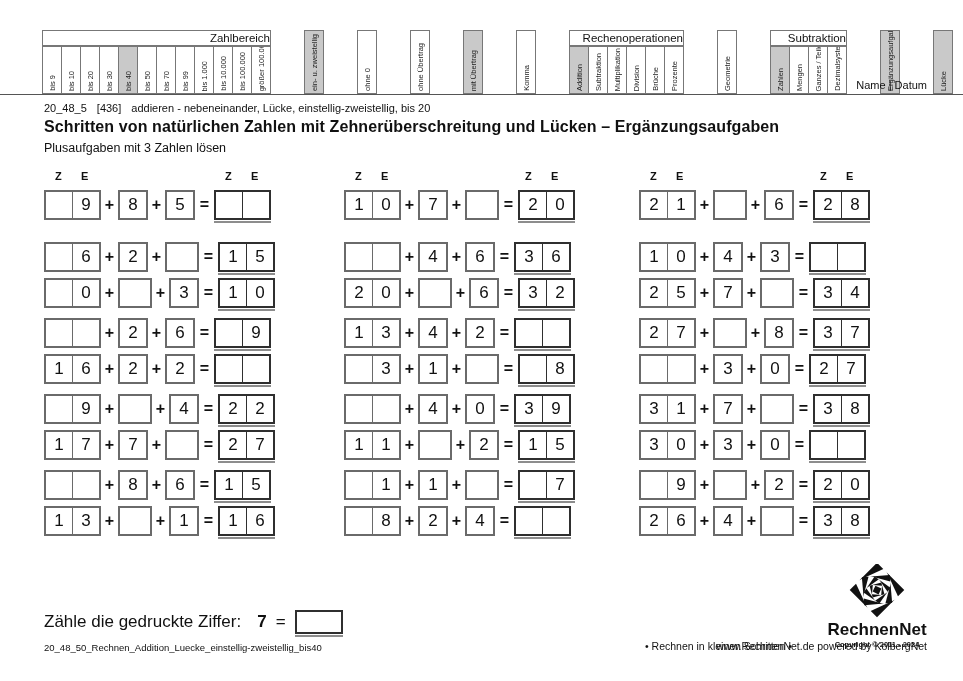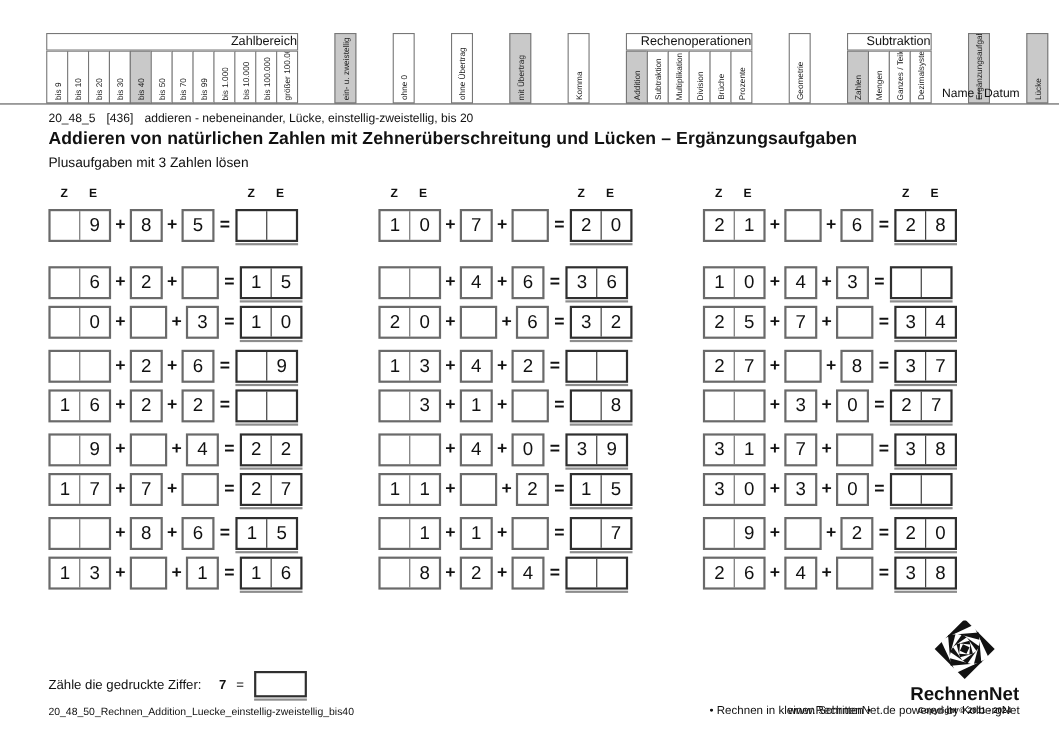--- a/index.html
+++ b/index.html
@@ -43,21 +43,21 @@
   .box1{box-sizing:content-box;width:26px;height:26px;border:2px solid #6a6a6a;background:#fff;
         display:flex;align-items:center;justify-content:center;font-size:17px;}
   .box1.blank{width:30px;}
   .op{margin:0 3px;font-size:16px;font-weight:600;width:11px;text-align:center;}
   .op.eq{margin:0 4px;}
   .answer{border:2px solid #2f2f2f;position:relative;}
   .answer .cell + .cell{border-left:1px solid #2f2f2f;}
   .answer::after{content:"";position:absolute;left:-2px;right:-2px;bottom:-5px;height:2px;background:#8d8d8d;}
 
   
-  .count-task{position:absolute;left:44px;top:610px;display:flex;align-items:center;font-size:12px;}
+  .count-task{position:absolute;left:44px;top:610px;display:flex;align-items:center;font-size:17px;}
   .count-digit{font-weight:bold;margin:0 9px 0 16px;}
   .count-eq{margin-right:9px;}
   .count-box{width:44px;height:20px;border:2px solid #2f2f2f;position:relative;background:#fff;}
   .count-box::after{content:"";position:absolute;left:-2px;right:-2px;bottom:-5px;height:2px;background:#8d8d8d;}
   .file-name{position:absolute;left:44px;top:642px;font-size:9.5px;}
   .footer-mid{position:absolute;left:645px;top:640px;font-size:10.5px;}
   .footer-www{position:absolute;right:36px;top:640px;font-size:10.5px;}
   .logo-block{position:absolute;right:26px;top:564px;width:120px;text-align:center;}
   .logo-name{font-size:17px;font-weight:bold;margin-top:-2px;}
   .logo-copy{font-size:7.5px;font-weight:bold;margin-top:0;}
@@ -190,21 +190,21 @@
         </div>
       </div>
     </div>
   <div class="top-rule"></div>
   <div class="name-datum">Name | Datum</div>
 
   <div class="head">
     <div class="meta">
       <span>20_48_5</span><span>[436]</span><span>addieren - nebeneinander, Lücke, einstellig-zweistellig, bis 20</span>
     </div>
-    <div class="title">Addieren von natürlichen Zahlen mit Zehnerüberschreitung und Lücken – Ergänzungsaufgaben</div>
+    <div class="title">Schritten von natürlichen Zahlen mit Zehnerüberschreitung und Lücken – Ergänzungsaufgaben</div>
     <div class="subtitle">Plusaufgaben mit 3 Zahlen lösen</div>
   </div>
 
   <div id="problems">
       <div class="prob-col" style="left: 44px;">
         <div class="ze-row">
           <span style="left: 11px;">Z</span>
           <span style="left: 37px;">E</span>
           <span style="left: 181px;">Z</span>
           <span style="left: 207px;">E</span>

